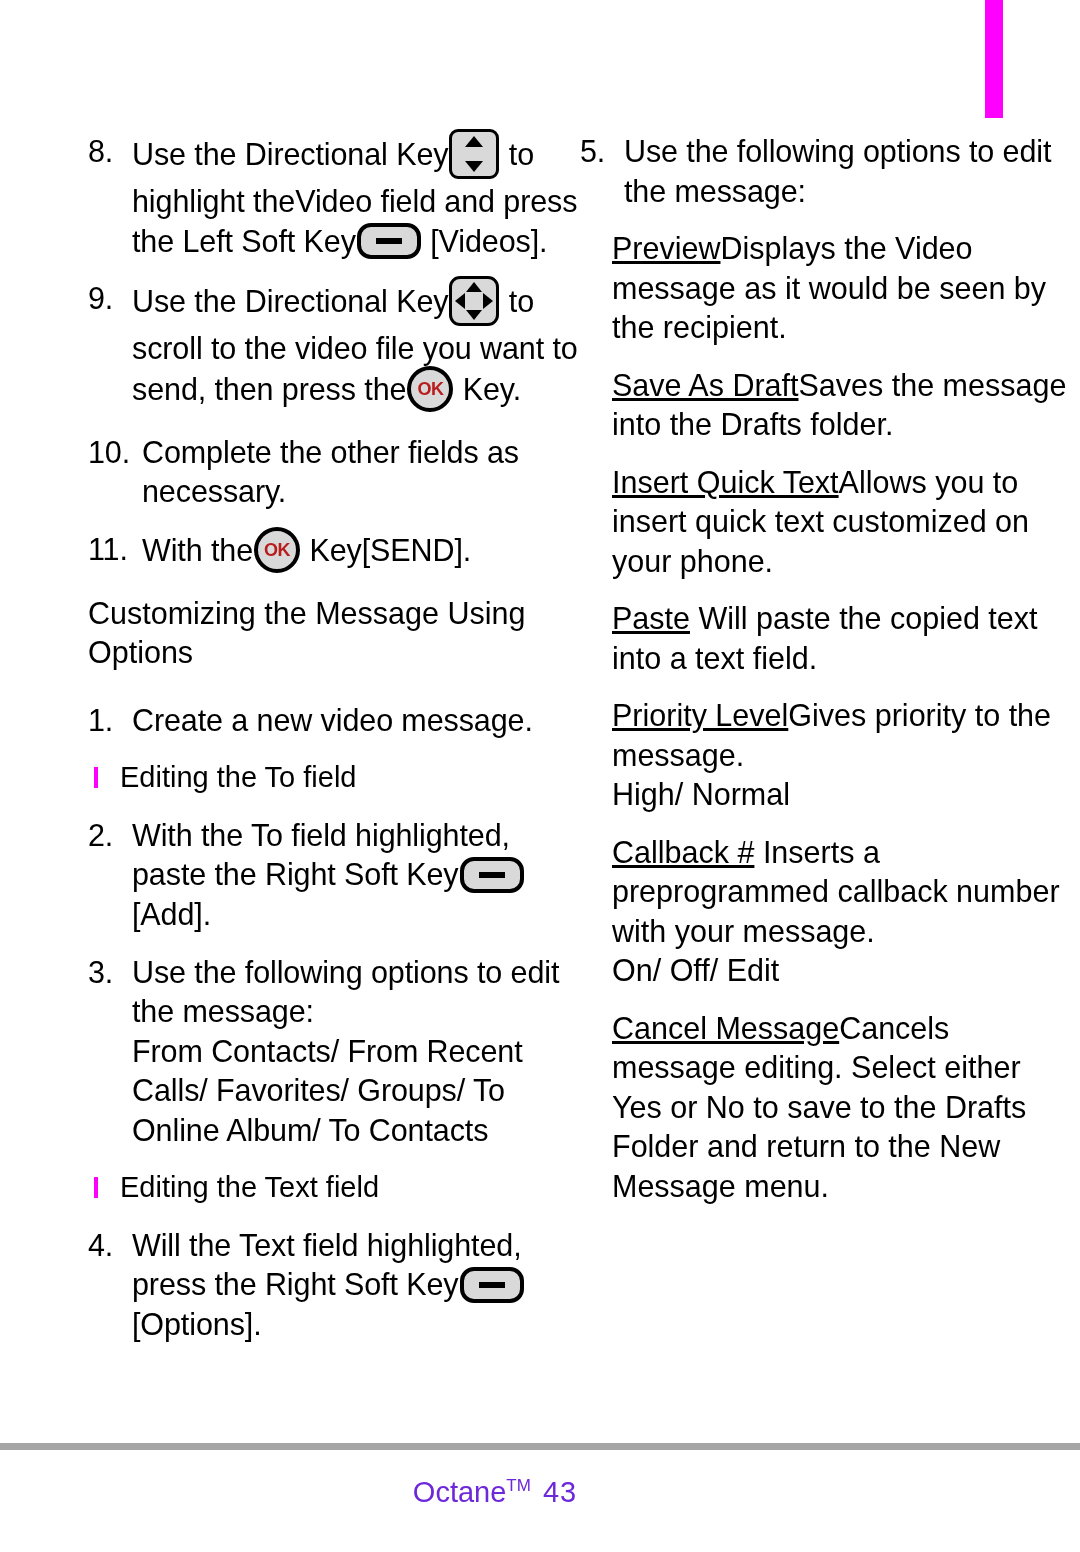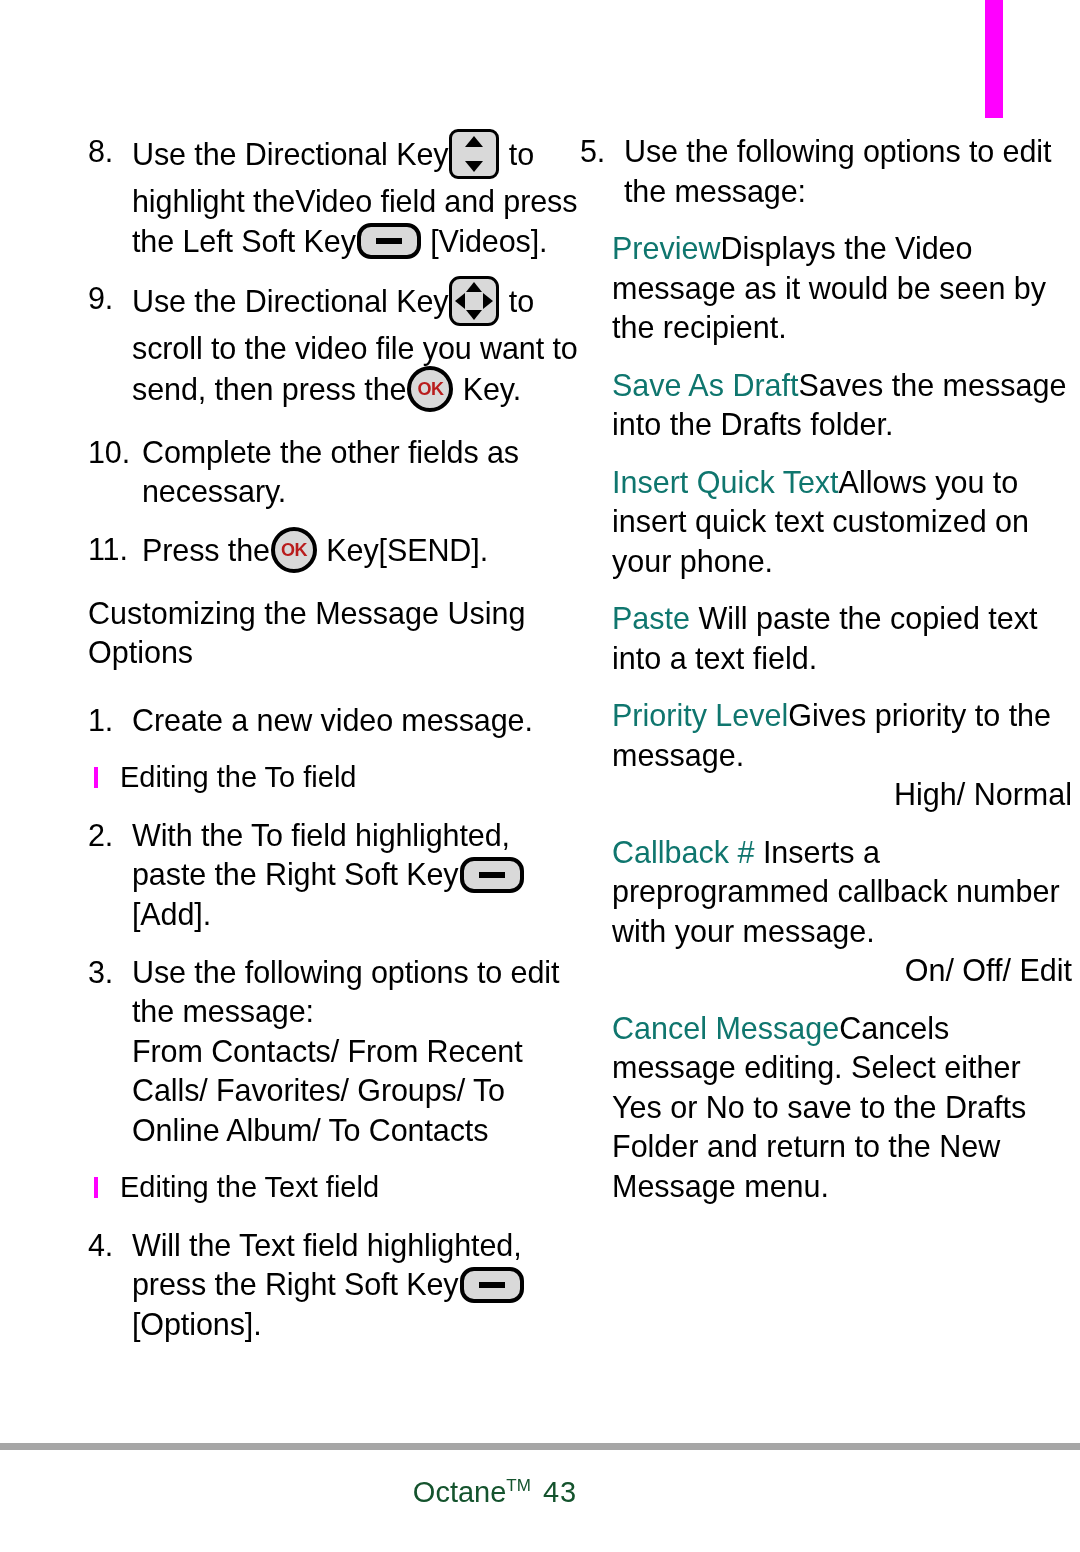--- a/index.html
+++ b/index.html
@@ -89,25 +89,25 @@
   }
 
   
   .optentry {
     font-size: 30.5px;
     line-height: 39.5px;
     margin-bottom: 18px;
     padding-left: 32px;
   }
   .term {
-    color: #0f766e;
+    color: #000000;
+    text-decoration: underline;
   }
   .values {
     display: block;
-    text-align: right;
   }
 
   
   .icon {
     display: inline-block;
     vertical-align: middle;
     position: relative;
     margin: 0 1px;
   }
 
@@ -225,21 +225,21 @@
   .footer {
     position: absolute;
     top: 1468px;
     left: 0;
     width: 1080px;
     text-align: center;
     padding-right: 90px;
     box-sizing: border-box;
     font-size: 29px;
     line-height: 36px;
-    color: #14532d;
+    color: #6d28d9;
   }
   .footer sup {
     font-size: 17px;
     vertical-align: super;
   }
   .footer .pg { margin-left: 12px; letter-spacing: 1px; }
 </style>
 </head>
 <body>
 
@@ -261,21 +261,21 @@
       <span>to</span>
       <span>scroll to the video file you want to send, then press the</span><span class="icon icon-ok"><span class="lbl">OK</span></span>
       <span>Key.</span>
     </div>
 
     <div class="blk step wide">
       <span class="num">10.</span><span>Complete the other fields as necessary.</span>
     </div>
 
     <div class="blk step wide">
-      <span class="num">11.</span><span>Press the</span><span class="icon icon-ok"><span class="lbl">OK</span></span>
+      <span class="num">11.</span><span>With the</span><span class="icon icon-ok"><span class="lbl">OK</span></span>
       <span>Key</span><span>[SEND].</span>
     </div>
 
     <div class="heading">Customizing the Message Using Options</div>
 
     <div class="blk step">
       <span class="num">1.</span><span>Create a new video message.</span>
     </div>
 
     <div class="subhead">

